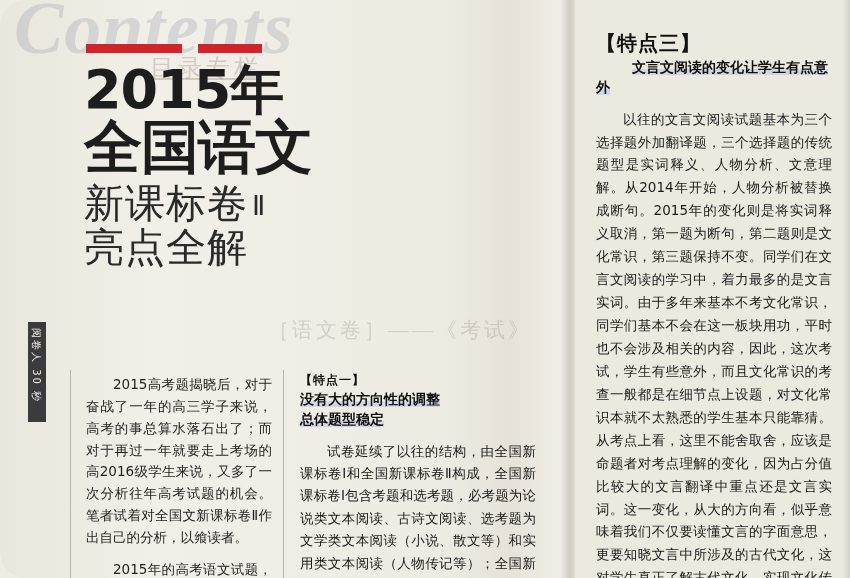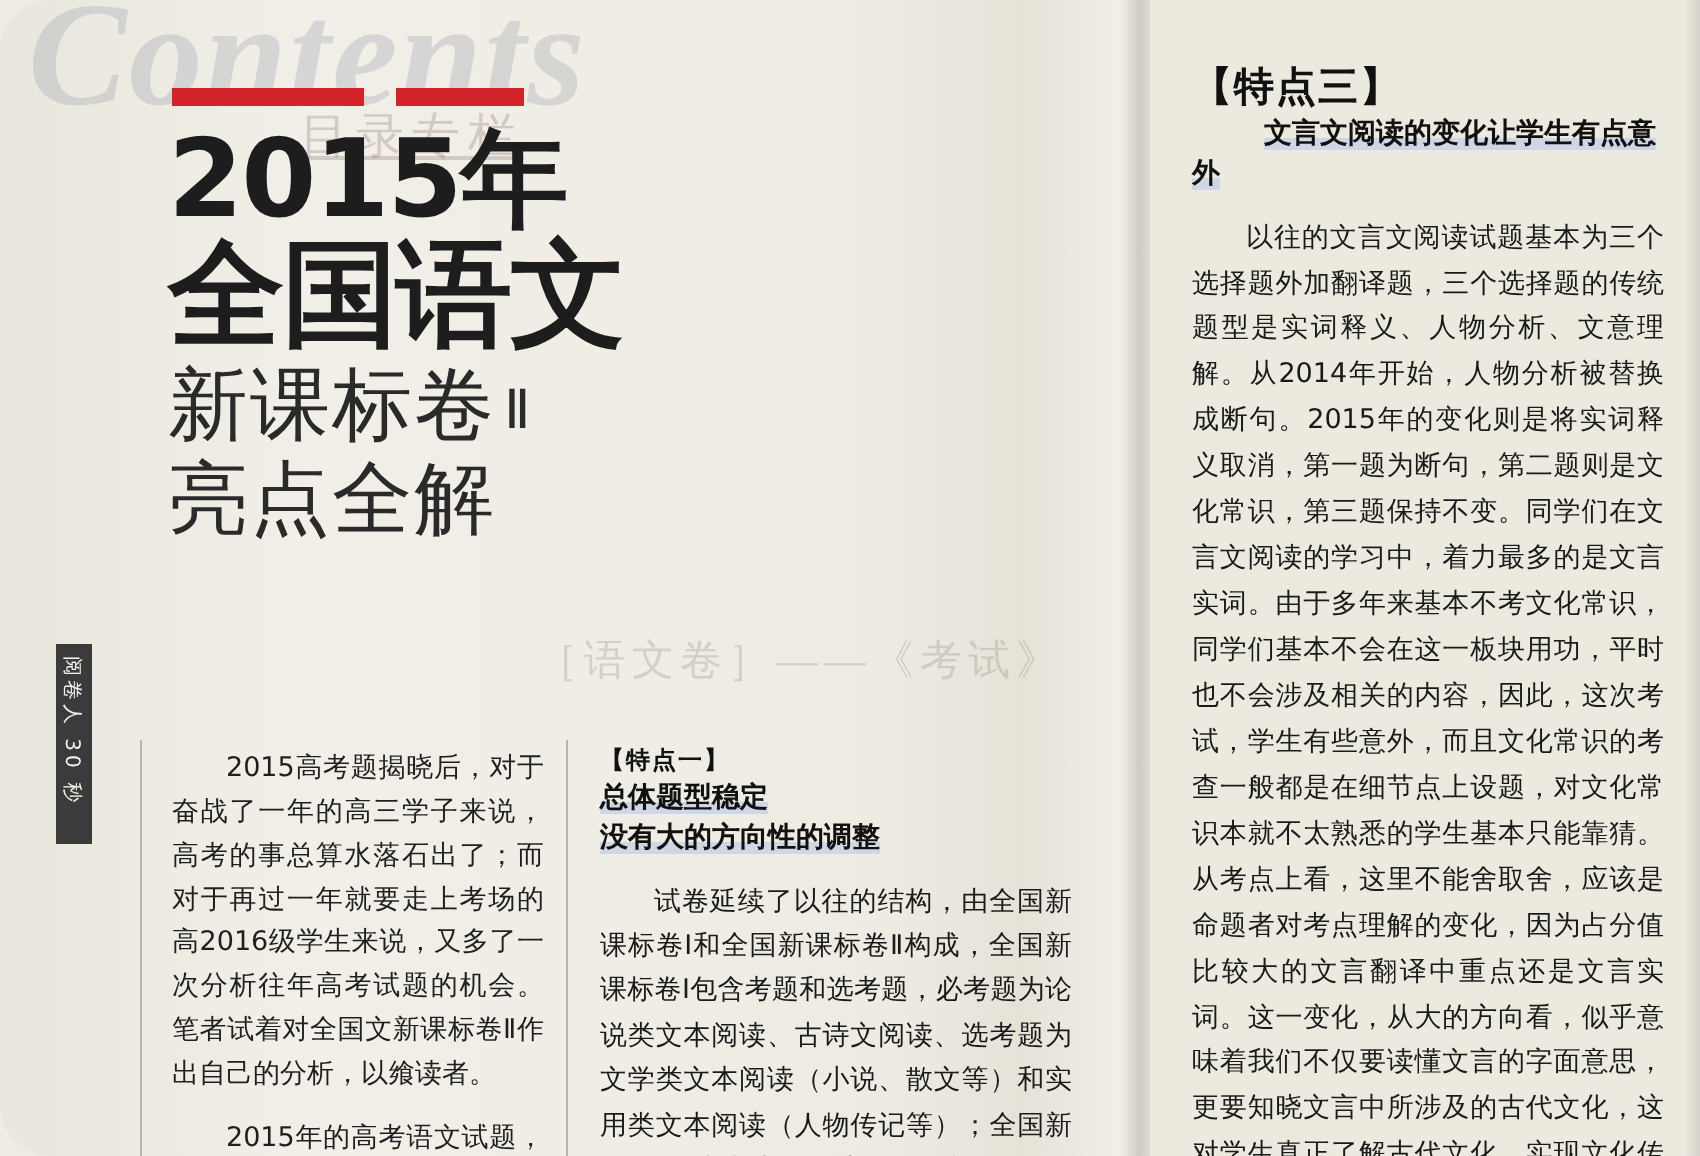--- a/index.html
+++ b/index.html
@@ -67,21 +67,21 @@
     font-size:58px;line-height:1.05;color:#1d1d1d;
     letter-spacing:-1px;
   }
   .t-line3{
     font-family:"DejaVu Sans", sans-serif;
     font-size:40px;line-height:1.18;color:#2a2a2a;margin-top:2px;
     letter-spacing:1px;
   }
   .t-line3 .rn{font-size:27px;vertical-align:2px;margin-left:4px;}
   .t-line4{
-    font-family:Liberation Sans, sans-serif;
+    font-family:Liberation Mono, monospace;
     font-size:40px;line-height:1.18;color:#2a2a2a;
     letter-spacing:1px;
   }
 
   
   .sidetab{
     position:absolute;left:28px;top:322px;
     width:18px;height:100px;background:#3b3b3b;
   }
   .sidetab span{
@@ -191,22 +191,22 @@
 
   <div class="lead">
     <p>2015高考题揭晓后，对于奋战了一年的高三学子来说，高考的事总算水落石出了；而对于再过一年就要走上考场的高2016级学生来说，又多了一次分析往年高考试题的机会。笔者试着对全国文新课标卷Ⅱ作出自己的分析，以飨读者。</p>
     <p>2015年的高考语文试题，总体看有以下特点：</p>
   </div>
 
   <div class="byline">［文］重庆一中  安  磊</div>
 
   <div class="midcol">
     <div class="feature-head">【特点一】</div>
+    <div><span class="subhead">没有大的方向性的调整</span></div>
     <div><span class="subhead">总体题型稳定</span></div>
-    <div><span class="subhead">没有大的方向性的调整</span></div>
     <div class="mid-body">
       <p>试卷延续了以往的结构，由全国新课标卷Ⅰ和全国新课标卷Ⅱ构成，全国新课标卷Ⅰ包含考题和选考题，必考题为论说类文本阅读、古诗文阅读、选考题为文学类文本阅读（小说、散文等）和实用类文本阅读（人物传记等）；全国新课标卷Ⅱ为表达题，采用三个选择</p>
     </div>
   </div>
 
   <div class="fold"></div>
   <div class="rightpage"></div>
 
   <div class="rightcol">
     <div class="r-head">【特点三】</div>

